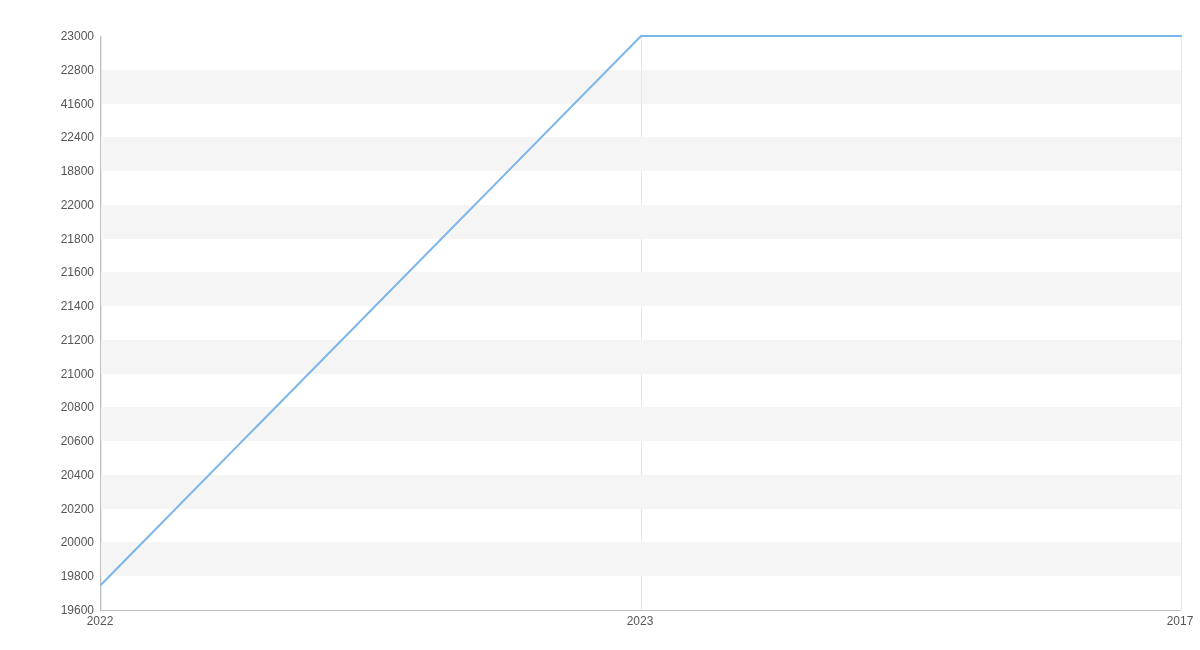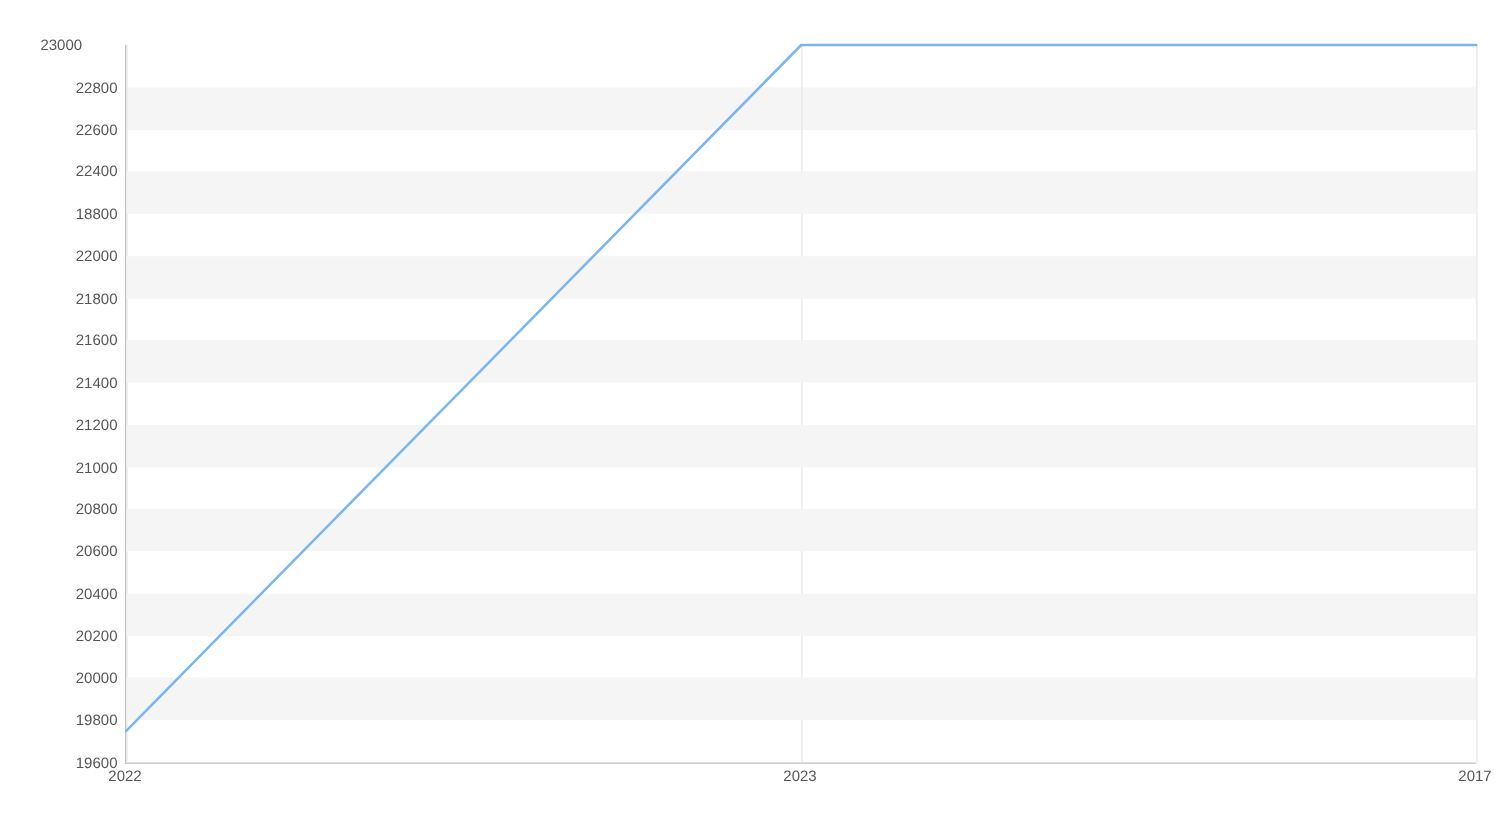--- a/index.html
+++ b/index.html
@@ -111,19 +111,19 @@
     <div class="y-tick-label" style="top: 441.176px;">20600</div>
     <div class="y-tick-label" style="top: 407.412px;">20800</div>
     <div class="y-tick-label" style="top: 373.647px;">21000</div>
     <div class="y-tick-label" style="top: 339.882px;">21200</div>
     <div class="y-tick-label" style="top: 306.118px;">21400</div>
     <div class="y-tick-label" style="top: 272.353px;">21600</div>
     <div class="y-tick-label" style="top: 238.588px;">21800</div>
     <div class="y-tick-label" style="top: 204.824px; text-align: right;">22000</div>
     <div class="y-tick-label" style="top: 171.059px;">18800</div>
     <div class="y-tick-label" style="top: 137.294px;">22400</div>
-    <div class="y-tick-label" style="top: 103.529px;">22600</div>
+    <div class="y-tick-label" style="top: 103.529px;">41600</div>
     <div class="y-tick-label" style="top: 69.7647px;">22800</div>
-    <div class="y-tick-label" style="top: 36px; text-align: center;">23000</div>
+    <div class="y-tick-label" style="top: 36px;">23000</div>
     <div class="x-tick-label" style="left: 100px;">2022</div>
     <div class="x-tick-label" style="left: 640px;">2023</div>
     <div class="x-tick-label" style="left: 1180px;">2017</div>
   </div>
 
 </body></html>

